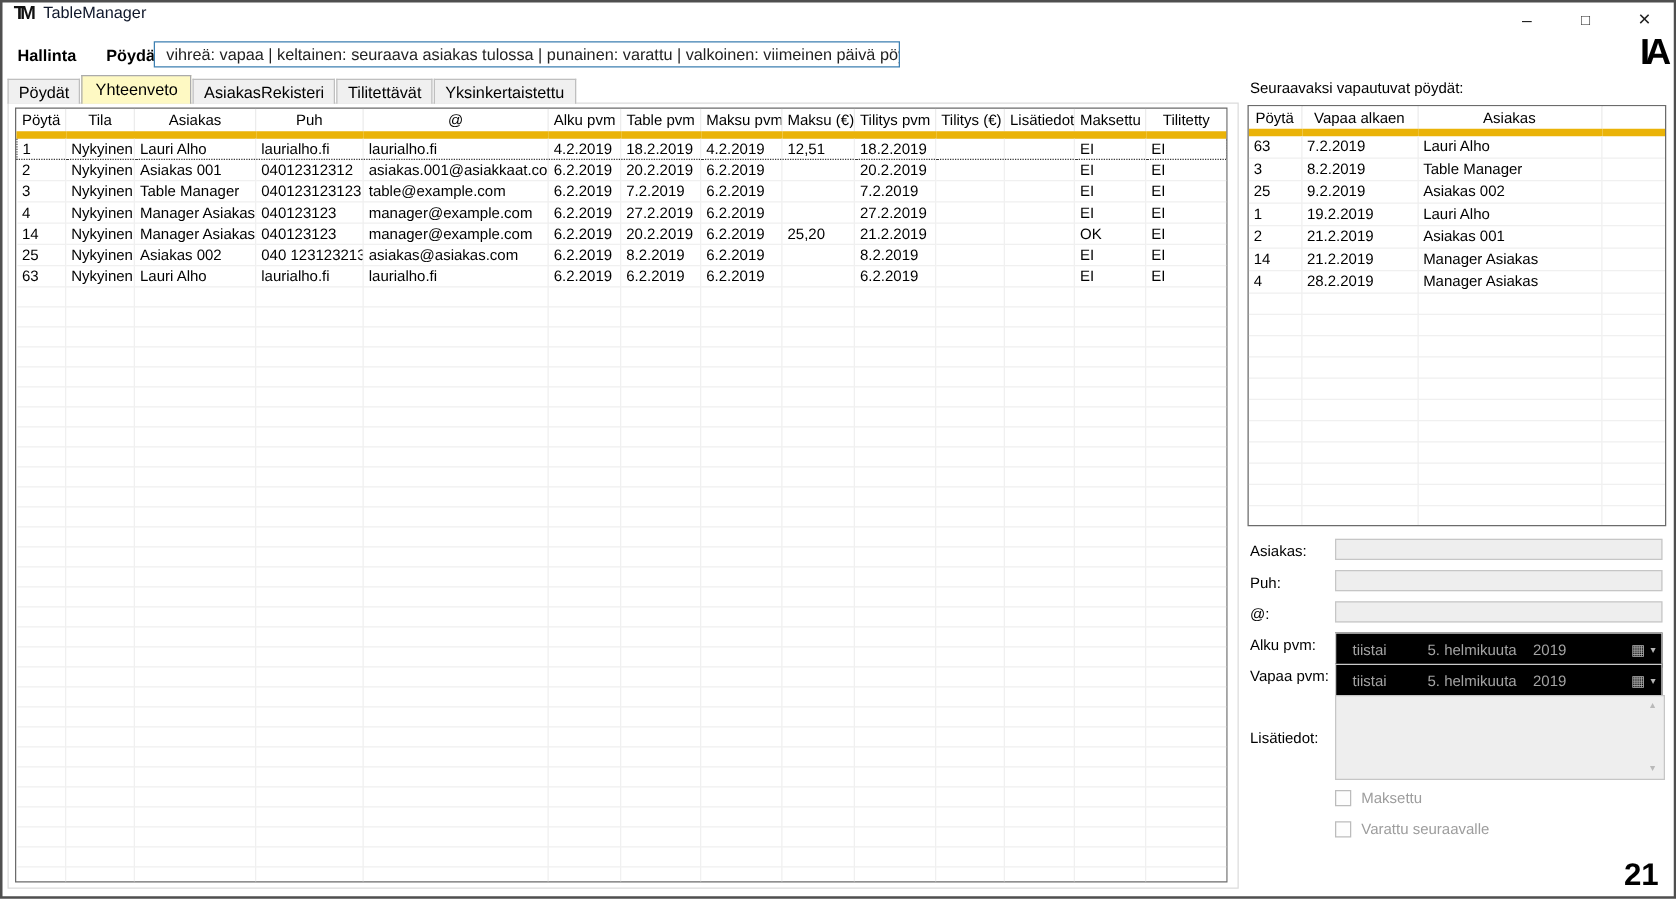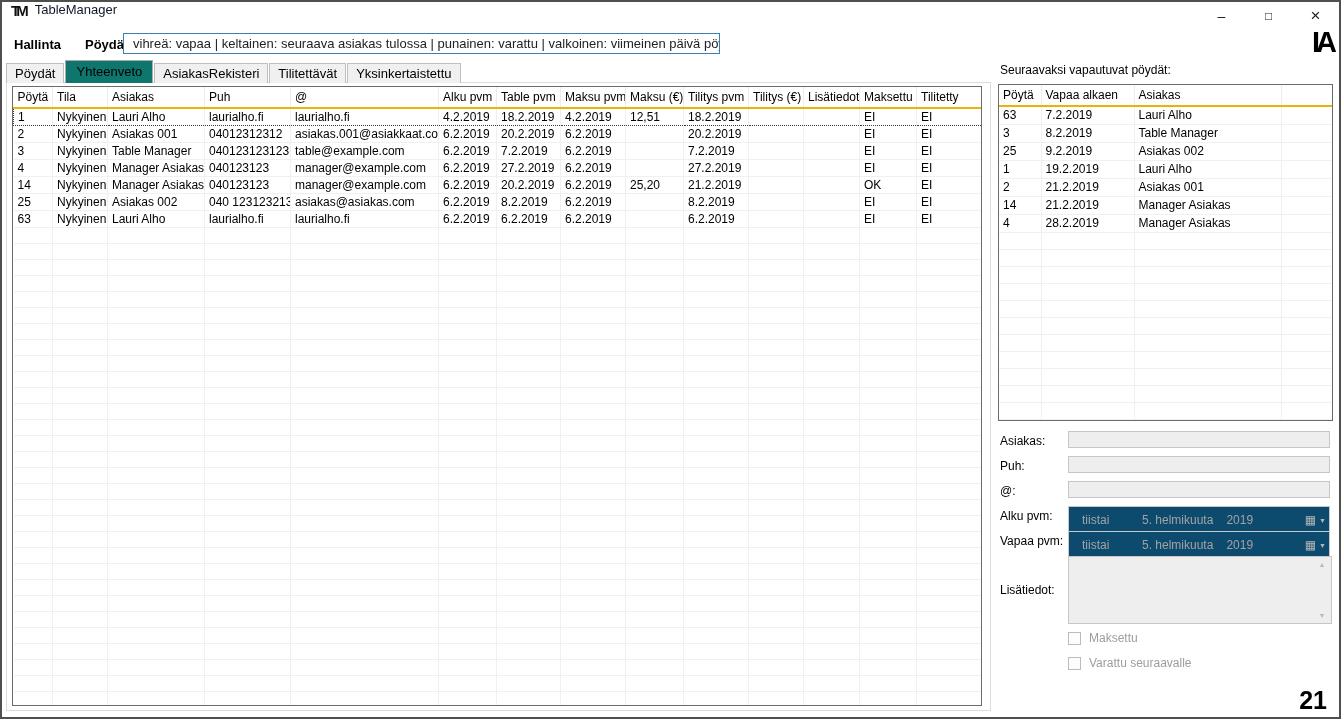--- a/index.html
+++ b/index.html
@@ -25,43 +25,43 @@
   .menu-item { font-size:13px; font-weight:700; padding:0 12px; color:#000; }
   .menu-item:first-child { padding-left:12px; }
   .legend-box { position:absolute; left:121px; top:3px; width:597px; height:21px; border:1px solid #3c7fb1;
                 display:flex; align-items:center; padding-left:9px; font-size:13px; color:#222; background:#fff; white-space:nowrap; overflow:hidden; }
   .brand-logo { position:absolute; right:6px; top:-4px; font-size:29px; font-weight:900; letter-spacing:-4px; color:#000; }
 
   
   .tabstrip { position:absolute; left:6px; top:60px; height:23px; display:flex; align-items:flex-end; z-index:3; }
   .tab { height:20px; line-height:19px; padding:0 8px; font-size:13px; background:#f0f0f0;
          border:1px solid #bfbfbf; border-bottom:none; margin-right:1px; white-space:nowrap; }
-  .tab.active { height:23px; line-height:22px; background:#0f766e; padding:0 10px; border-color:#ababab; position:relative; z-index:4; }
+  .tab.active { height:23px; line-height:22px; background:#fef9c3; padding:0 10px; border-color:#ababab; position:relative; z-index:4; }
   .tabpage-border { position:absolute; left:6px; top:82px; width:985px; height:629px; border:1px solid #dcdcdc; z-index:1; background:#fff; }
 
   
   .main-grid-wrap { position:absolute; left:12px; top:86px; width:970px; height:620px; border:1px solid #6b6b6b; background:#fff; overflow:hidden; z-index:2; }
   .side-grid-wrap { position:absolute; left:998px; top:84px; width:335px; height:337px; border:1px solid #6b6b6b; background:#fff; overflow:hidden; }
   table.grid { border-collapse:collapse; table-layout:fixed; }
   .main-grid-wrap table.grid { width:968px; }
   .side-grid-wrap table.grid { width:333px; }
-  .grid th { font-weight:400; font-size:12px; text-align:left; padding:0 4px; height:21px;
-             border-right:1px solid #ececec; border-bottom:2px solid #eab308; white-space:nowrap; overflow:hidden; background:#fff; }
+  .grid th { font-weight:400; font-size:12px; text-align:center; padding:0 4px; height:21px;
+             border-right:1px solid #ececec; border-bottom:6px solid #eab308; white-space:nowrap; overflow:hidden; background:#fff; }
   .grid td { font-size:12px; padding:0 4px; height:16px; line-height:16px;
              border-right:1px solid #f0f0f0; border-bottom:1px solid #f0f0f0; white-space:nowrap; overflow:hidden; }
   .side-grid-wrap .grid td { height:17px; line-height:17px; }
   .grid tr.selected td { border-top:1px dotted #3a3a3a; border-bottom:1px dotted #3a3a3a; }
   .grid tr.selected td:first-child { border-left:1px dotted #3a3a3a; }
   .grid tr.selected td:last-child { border-right:1px dotted #3a3a3a; }
 
   
   .side-title { position:absolute; left:1000px; top:63px; font-size:12px; color:#000; }
   .form-label { position:absolute; left:1000px; font-size:12px; color:#000; }
   .form-input { position:absolute; left:1068px; width:262px; height:17px; background:#eeeeee; border:1px solid #c6c6c6; font-size:12px; padding:0 4px; color:#444; }
-  .date-picker { position:absolute; left:1068px; width:262px; height:28px; background:#0c4a6e; border:1px solid #c9c9c9;
+  .date-picker { position:absolute; left:1068px; width:262px; height:28px; background:#000000; border:1px solid #c9c9c9;
                  display:flex; align-items:center; font-size:12px; color:#a3a3a3; }
   .dp-day { margin-left:13px; width:42px; }
   .dp-date { margin-left:18px; }
   .dp-year { margin-left:13px; }
   .dp-icons { margin-left:auto; display:flex; align-items:center; padding-right:3px; color:#b5b5b5; }
   .dp-cal { font-size:12px; line-height:12px; }
   .dp-arrow { font-size:7px; margin-left:3px; }
   .form-textarea { position:absolute; left:1068px; top:556px; width:264px; height:68px; background:#eeeeee; border:1px solid #c6c6c6; }
   .ta-scroll { position:absolute; right:1px; top:1px; bottom:1px; width:16px; display:flex; flex-direction:column; justify-content:space-between; align-items:center; padding:3px 0; }
   .ta-arrow { font-size:7px; color:#b9b9b9; line-height:7px; }

